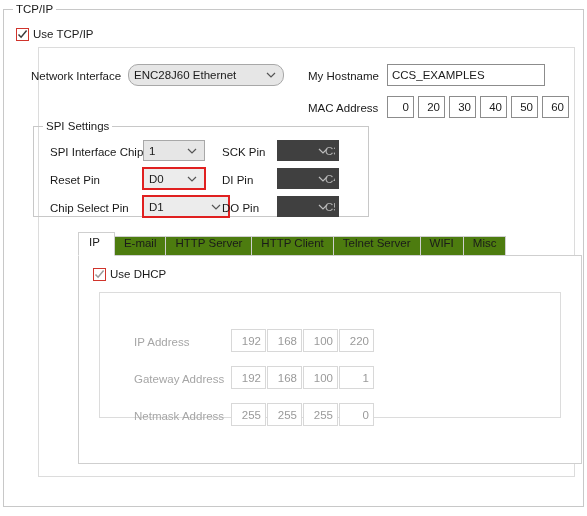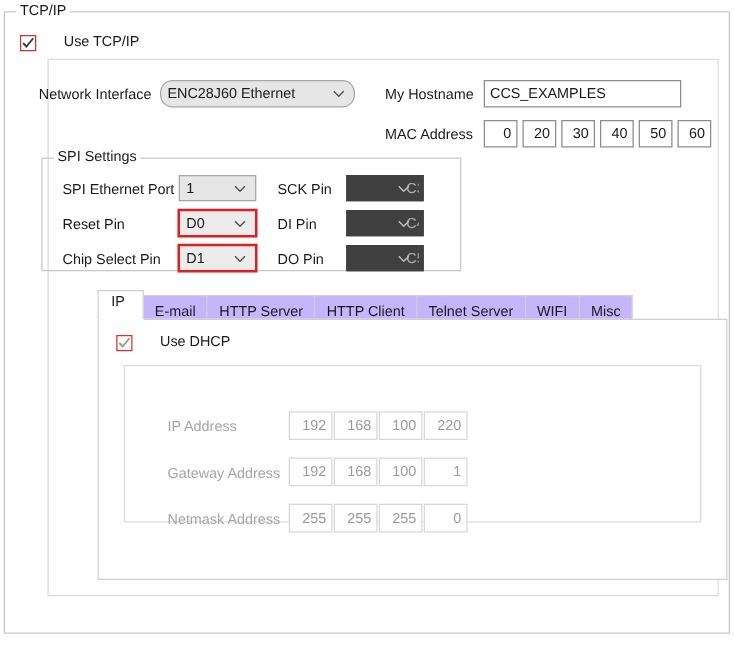--- a/index.html
+++ b/index.html
@@ -54,21 +54,21 @@
     border: 1px solid #dcdcdc;
     box-sizing: border-box;
     background: #ffffff;
   }
 
   
   .cbrow {
     position: absolute;
     display: flex;
     align-items: center;
-    gap: 22px;
+    gap: 4px;
     white-space: nowrap;
   }
   .cbox {
     width: 13px;
     height: 13px;
     box-sizing: border-box;
     border: 1px solid #d0342c;
     background: #ffffff;
     position: relative;
     flex: 0 0 auto;
@@ -156,26 +156,26 @@
     position: absolute;
     left: 0;
     top: 0;
     height: 24px;
     display: flex;
     align-items: flex-end;
   }
   .tab {
     box-sizing: border-box;
     height: 20px;
-    background: #c4b5fd;
+    background: #4d7c0f;
     border: 1px solid #cfcfcf;
     border-bottom: none;
     padding: 0 9px;
     display: flex;
-    align-items: flex-end;
+    align-items: flex-start;
     font-size: 11.5px;
     color: #1a1a1a;
     white-space: nowrap;
     margin-right: -1px;
   }
   .tab.active {
     height: 24px;
     background: #ffffff;
     border: 1px solid #cfcfcf;
     border-bottom: 1px solid #ffffff;
@@ -257,21 +257,21 @@
     </div>
   <div class="tbox numr" style="left:542px; top:96px; width:27px; height:22px;">
       <span>60</span>
     </div>
 </div>
 
 <div class="groupbox" id="spi-group">
   <span class="gb-title">SPI Settings</span>
 </div>
 
-<span class="lbl" style="left:50px; top:145px;">SPI Ethernet Port</span>
+<span class="lbl" style="left:50px; top:145px;">SPI Interface Chip</span>
 <div class="combo" style="left:143px; top:140px; width:62px; height:21px;">
   <span>1</span>
   <svg class="arrow" viewBox="0 0 10 6">
     <path d="M1 1 L5 5 L9 1" stroke="#555" stroke-width="1.2" fill="none"></path>
   </svg>
 </div>
 <span class="lbl" style="left:222px; top:145px;">SCK Pin</span>
 <div class="combo disabled" style="left:277px; top:140px; width:62px; height:21px;">
   <span>C3</span>
   <svg class="arrow" viewBox="0 0 10 6">
@@ -288,21 +288,21 @@
 </div>
 <span class="lbl" style="left:222px; top:173px;">DI Pin</span>
 <div class="combo disabled" style="left:277px; top:168px; width:62px; height:21px;">
   <span>C4</span>
   <svg class="arrow" viewBox="0 0 10 6">
     <path d="M1 1 L5 5 L9 1" stroke="#bdbdbd" stroke-width="1.2" fill="none"></path>
   </svg>
 </div>
 
 <span class="lbl" style="left:50px; top:201px;">Chip Select Pin</span>
-<div class="combo focusred" style="left:142px; top:195px; width:64px; height:23px;">
+<div class="combo focusred" style="left:142px; top:195px; width:88px; height:23px;">
   <span>D1</span>
   <svg class="arrow" viewBox="0 0 10 6">
     <path d="M1 1 L5 5 L9 1" stroke="#555" stroke-width="1.2" fill="none"></path>
   </svg>
 </div>
 <span class="lbl" style="left:222px; top:201px;">DO Pin</span>
 <div class="combo disabled" style="left:277px; top:196px; width:62px; height:21px;">
   <span>C5</span>
   <svg class="arrow" viewBox="0 0 10 6">
     <path d="M1 1 L5 5 L9 1" stroke="#bdbdbd" stroke-width="1.2" fill="none"></path>

